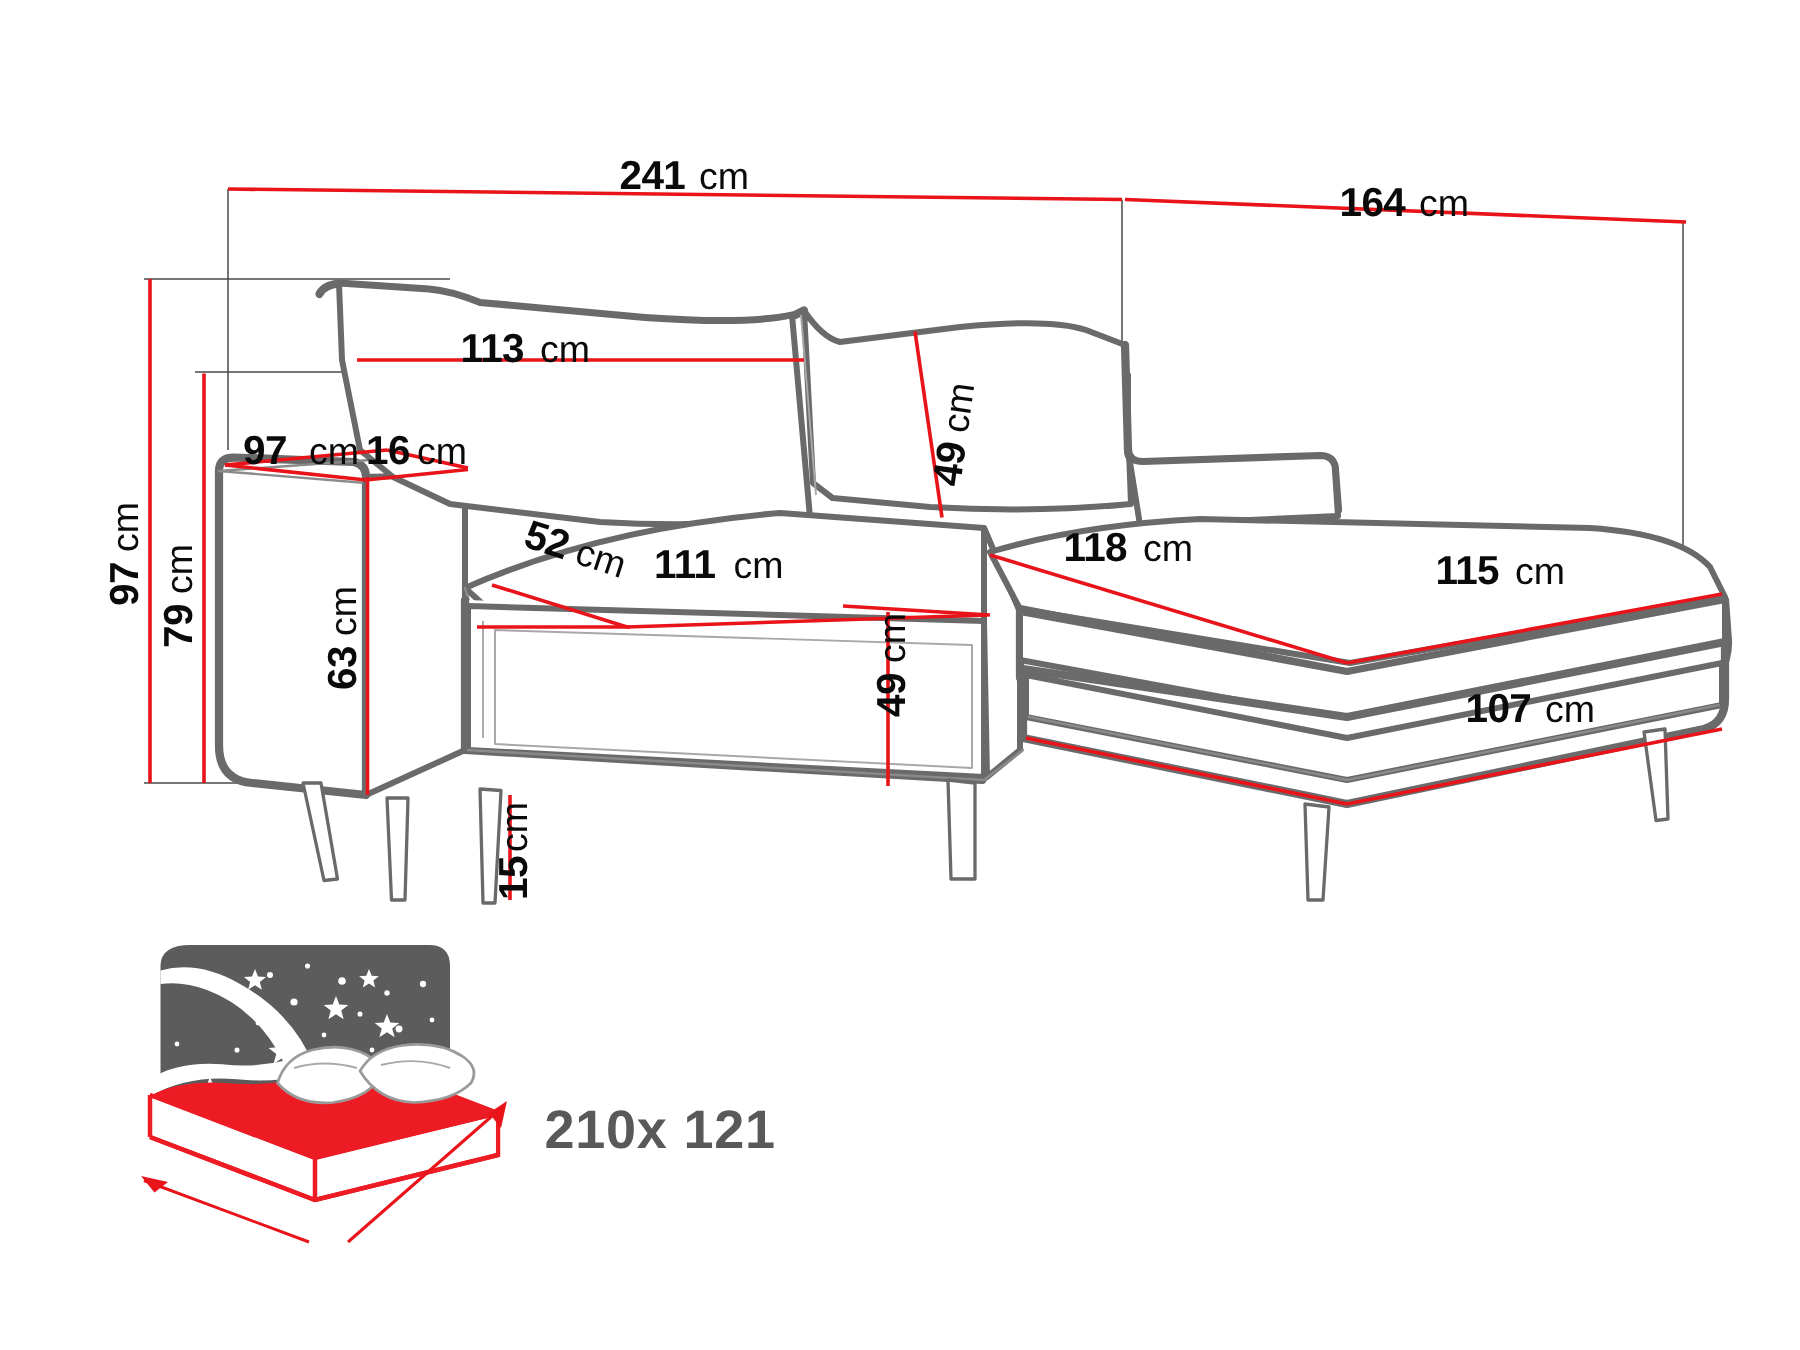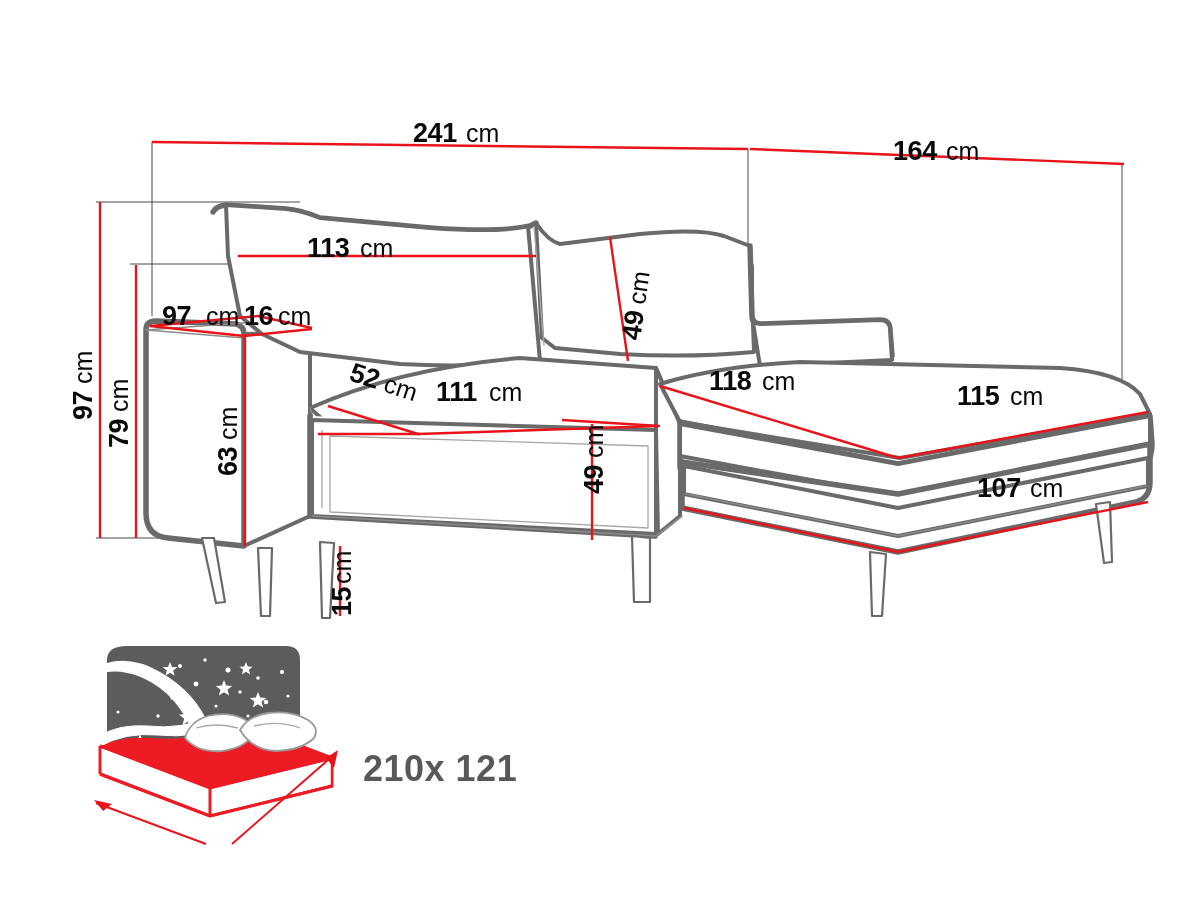--- a/index.html
+++ b/index.html
@@ -10,21 +10,21 @@
   }
   body {
     width: 1200px;
     height: 900px;
     font-family: "Liberation Sans", sans-serif;
     overflow: hidden;
     position: relative;
   }
   #diagram-root {
     position: absolute;
-    left: 0; top: 16px;
+    left: 0; top: 0;
     width: 1200px;
     height: 779px;
   }
   svg#tech-drawing {
     display: block;
     width: 1200px;
     height: 900px;
   }
   
   .dim-red {

